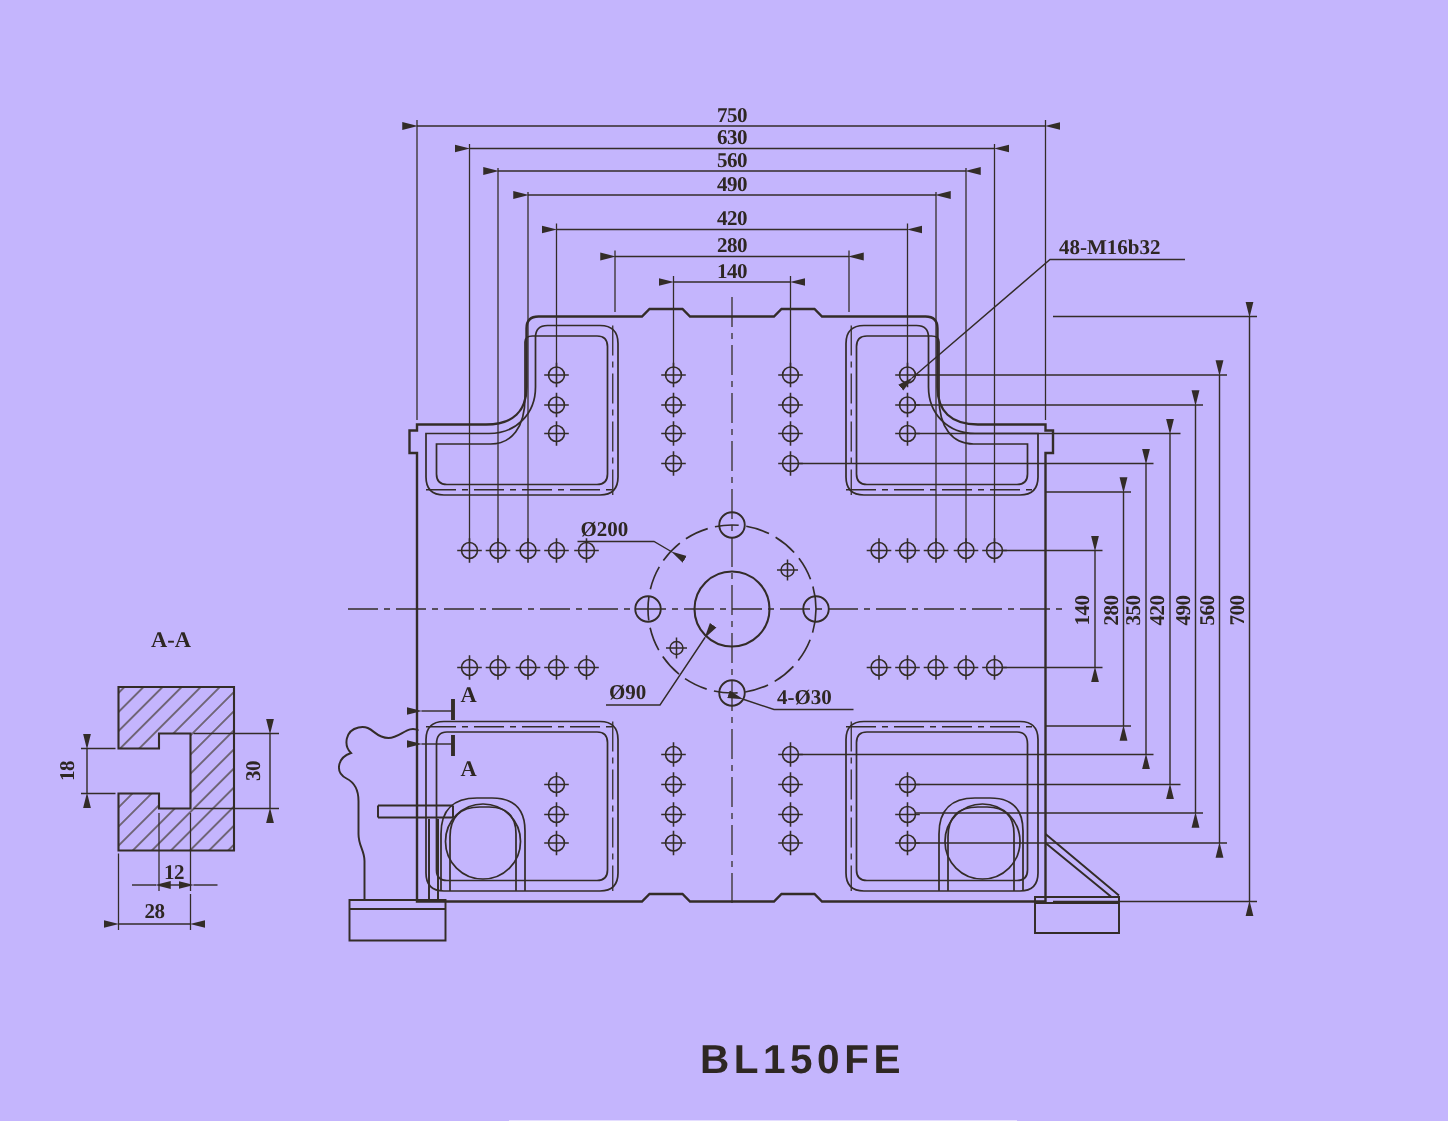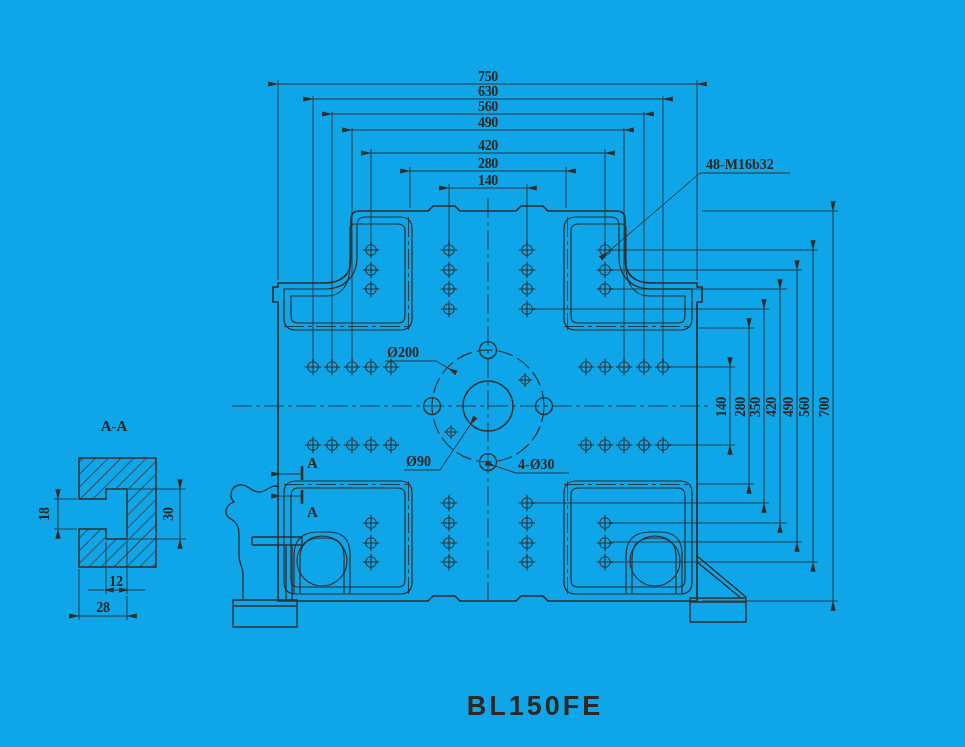--- a/index.html
+++ b/index.html
@@ -1,16 +1,16 @@
 <!DOCTYPE html>
 <html><head>
 <meta charset="utf-8">
 <style>
   html,body{margin:0;padding:0;background:#ffffff;}
-  .canvas{position:relative;width:965px;height:747px;background:#0ea5e9;overflow:hidden;
+  .canvas{position:relative;width:965px;height:747px;background:#c4b5fd;overflow:hidden;
           font-family:"Liberation Serif",serif;}
   svg{position:absolute;left:0;top:0;}
   text{fill:#2e2723;}
   .dimtxt{font-size:14px;font-weight:700;letter-spacing:-0.3px;}
   .calltxt{font-size:14px;font-weight:700;}
   .sectxt{font-size:15px;font-weight:700;}
   .model{font-family:"Liberation Sans",sans-serif;font-size:27px;font-weight:800;letter-spacing:3px;}
 </style>
 </head>
 <body>

